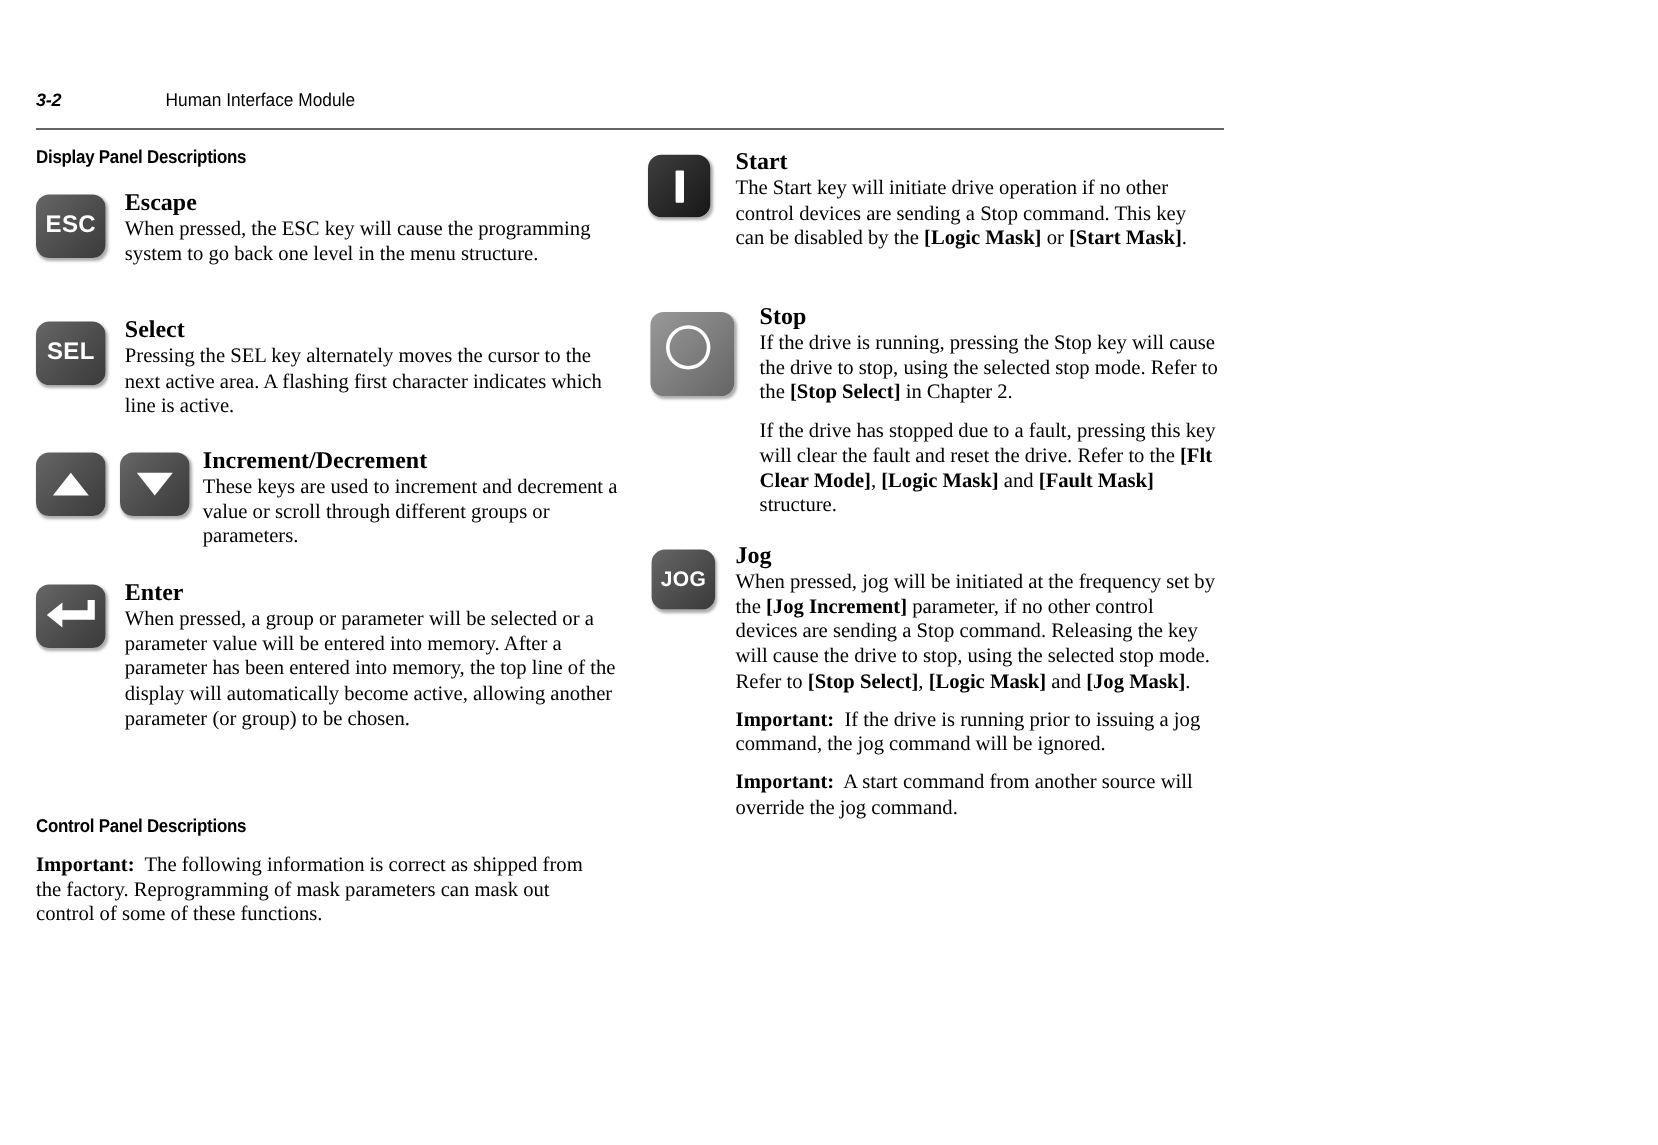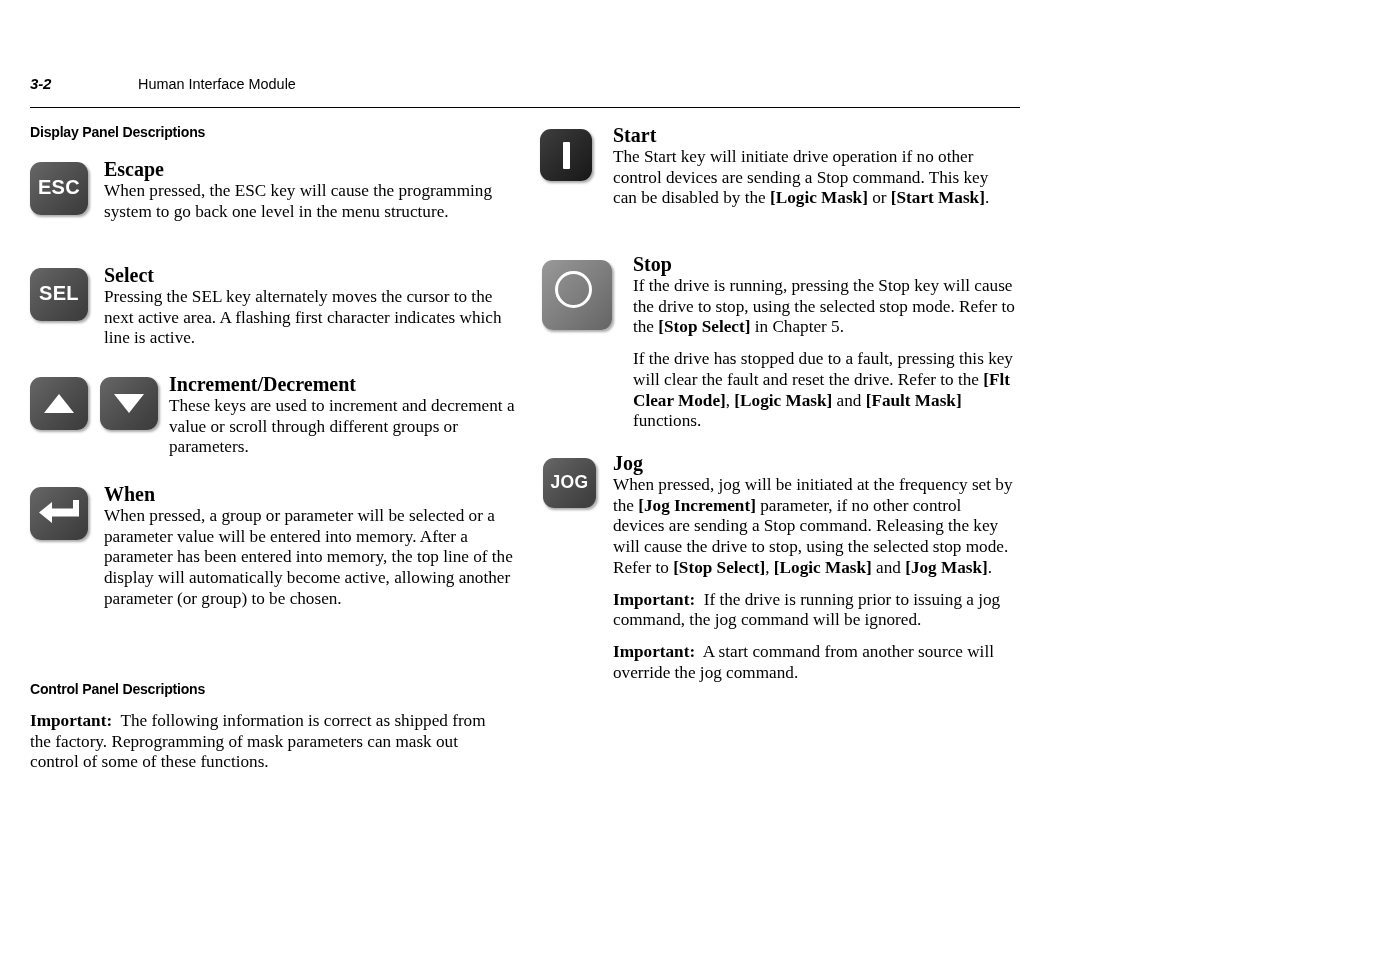--- a/index.html
+++ b/index.html
@@ -209,21 +209,21 @@
 
     <div class="entry" style="height:160px;">
       <div class="key key-dark" style="left:0px; top:5px; width:58px; height:53px;">
         <div class="enter-arrow" style="left:9px; top:13px;">
           <svg width="41" height="28" viewBox="0 0 41 28" xmlns="http://www.w3.org/2000/svg">
             <path d="M0 12.5 L13 2 L13 8.5 L34 8.5 L34 0 L40 0 L40 16.5 L13 16.5 L13 23 Z" fill="#ffffff"></path>
           </svg>
         </div>
       </div>
       <div style="position:absolute; left:74px; top:0; width:420px;">
-        <div class="entry-title">When</div>
+        <div class="entry-title">Enter</div>
         <div class="entry-text">When pressed, a group or parameter will be selected or a parameter value will be entered into memory. After a parameter has been entered into memory, the top line of the display will automatically become active, allowing another parameter (or group) to be chosen.</div>
       </div>
     </div>
 
     <div class="section-head" style="margin-top:38px; margin-bottom:13px;">Control Panel Descriptions</div>
 
     <div class="entry-text" style="width:478px;">
       <b>Important:</b><span>&nbsp; </span><span>The following information is correct as shipped from the factory. Reprogramming of mask parameters can mask out control of some of these functions.</span>
     </div>
 
@@ -243,24 +243,24 @@
       </div>
     </div>
 
     <div class="entry" style="height:185px;">
       <div class="key key-light" style="left:2px; top:8px; width:70px; height:70px;">
         <div class="stop-circle" style="left:13px; top:11px; width:31px; height:31px;"></div>
       </div>
       <div style="position:absolute; left:93px; top:0; width:395px;">
         <div class="entry-title">Stop</div>
         <div class="entry-text">
-          <span>If the drive is running, pressing the Stop key will cause the drive to stop, using the selected stop mode. Refer to the </span><b>[Stop Select]</b><span> in Chapter 5.</span>
+          <span>If the drive is running, pressing the Stop key will cause the drive to stop, using the selected stop mode. Refer to the </span><b>[Stop Select]</b><span> in Chapter 2.</span>
         </div>
         <div class="entry-text" style="margin-top:11px;">
-          <span>If the drive has stopped due to a fault, pressing this key will clear the fault and reset the drive. Refer to the </span><b>[Flt Clear Mode]</b><span>, </span><b>[Logic Mask]</b><span> and </span><b>[Fault Mask]</b><span> functions.</span>
+          <span>If the drive has stopped due to a fault, pressing this key will clear the fault and reset the drive. Refer to the </span><b>[Flt Clear Mode]</b><span>, </span><b>[Logic Mask]</b><span> and </span><b>[Fault Mask]</b><span> structure.</span>
         </div>
       </div>
     </div>
 
     <div class="entry" style="height:240px;">
       <div class="key key-dark" style="left:3px; top:7px; width:53px; height:50px;">
         <div class="key-label" style="top:14px; font-size:17.5px;">JOG</div>
       </div>
       <div style="position:absolute; left:73px; top:0; width:400px;">
         <div class="entry-title">Jog</div>

